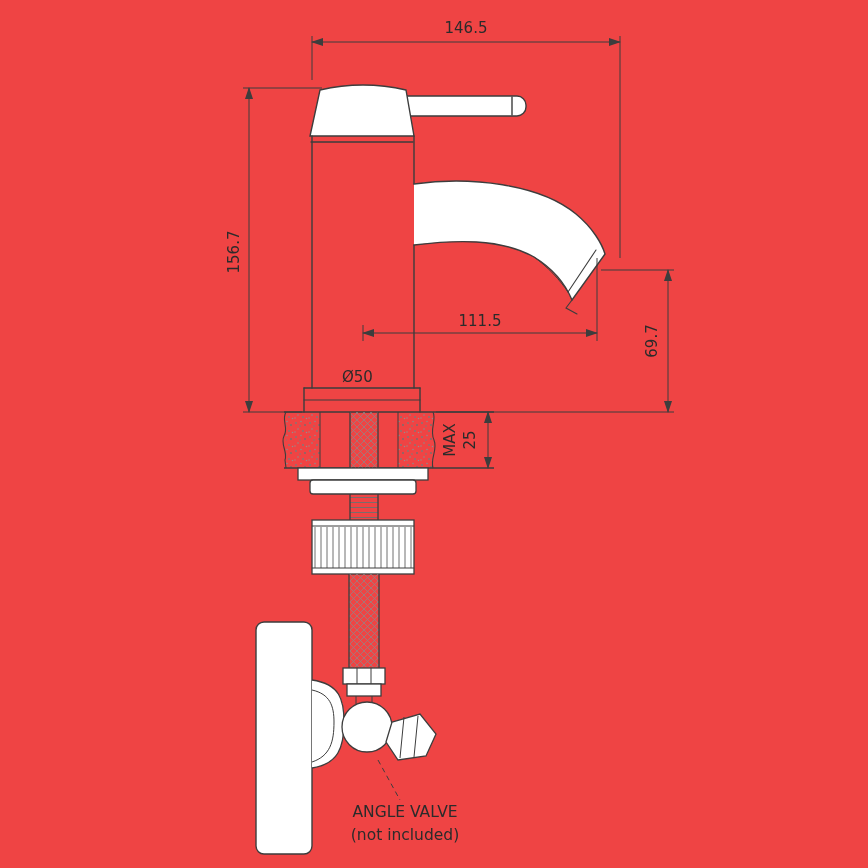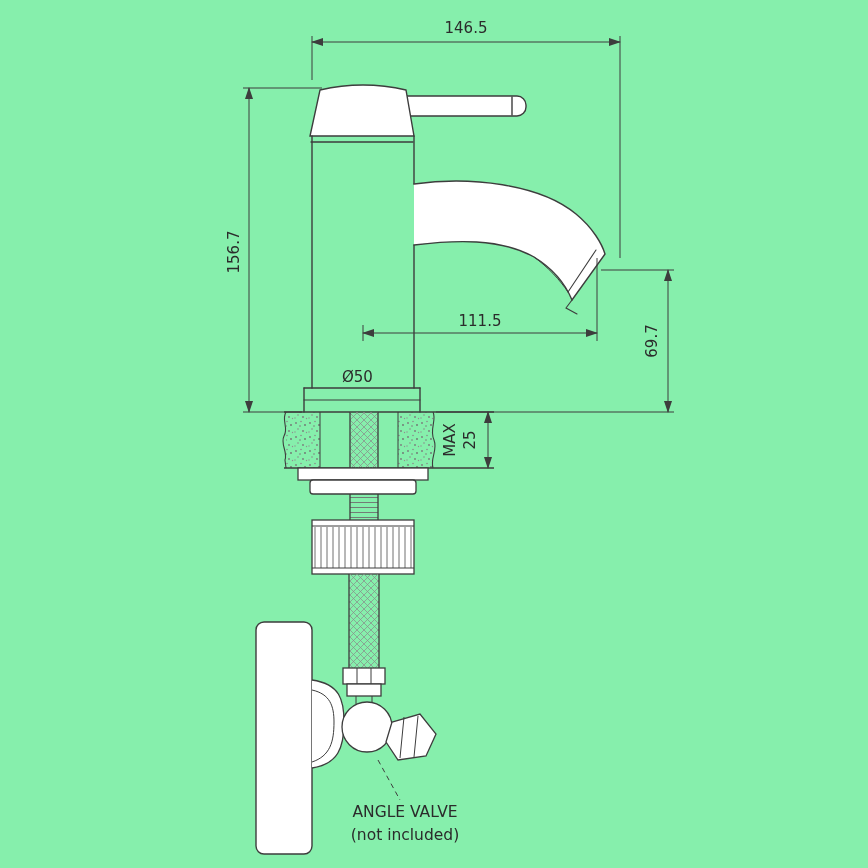--- a/index.html
+++ b/index.html
@@ -1,16 +1,16 @@
 <!DOCTYPE html>
 <html><head>
 <meta charset="utf-8">
 <style>
   html,body{margin:0;padding:0;background:#ffffff;}
-  .stage{width:868px;height:868px;position:relative;background:#86efac;margin:0 auto;}
+  .stage{width:868px;height:868px;position:relative;background:#ef4444;margin:0 auto;}
   svg{display:block;}
   text{font-family:"DejaVu Sans","Liberation Sans",sans-serif;fill:#2b2b2b;}
   .dim-text{font-size:15px;}
   .note-text{font-size:15.5px;}
 </style>
 </head>
 <body>
 
 <div class="stage">
 <svg width="868" height="868" viewBox="0 0 868 868">

